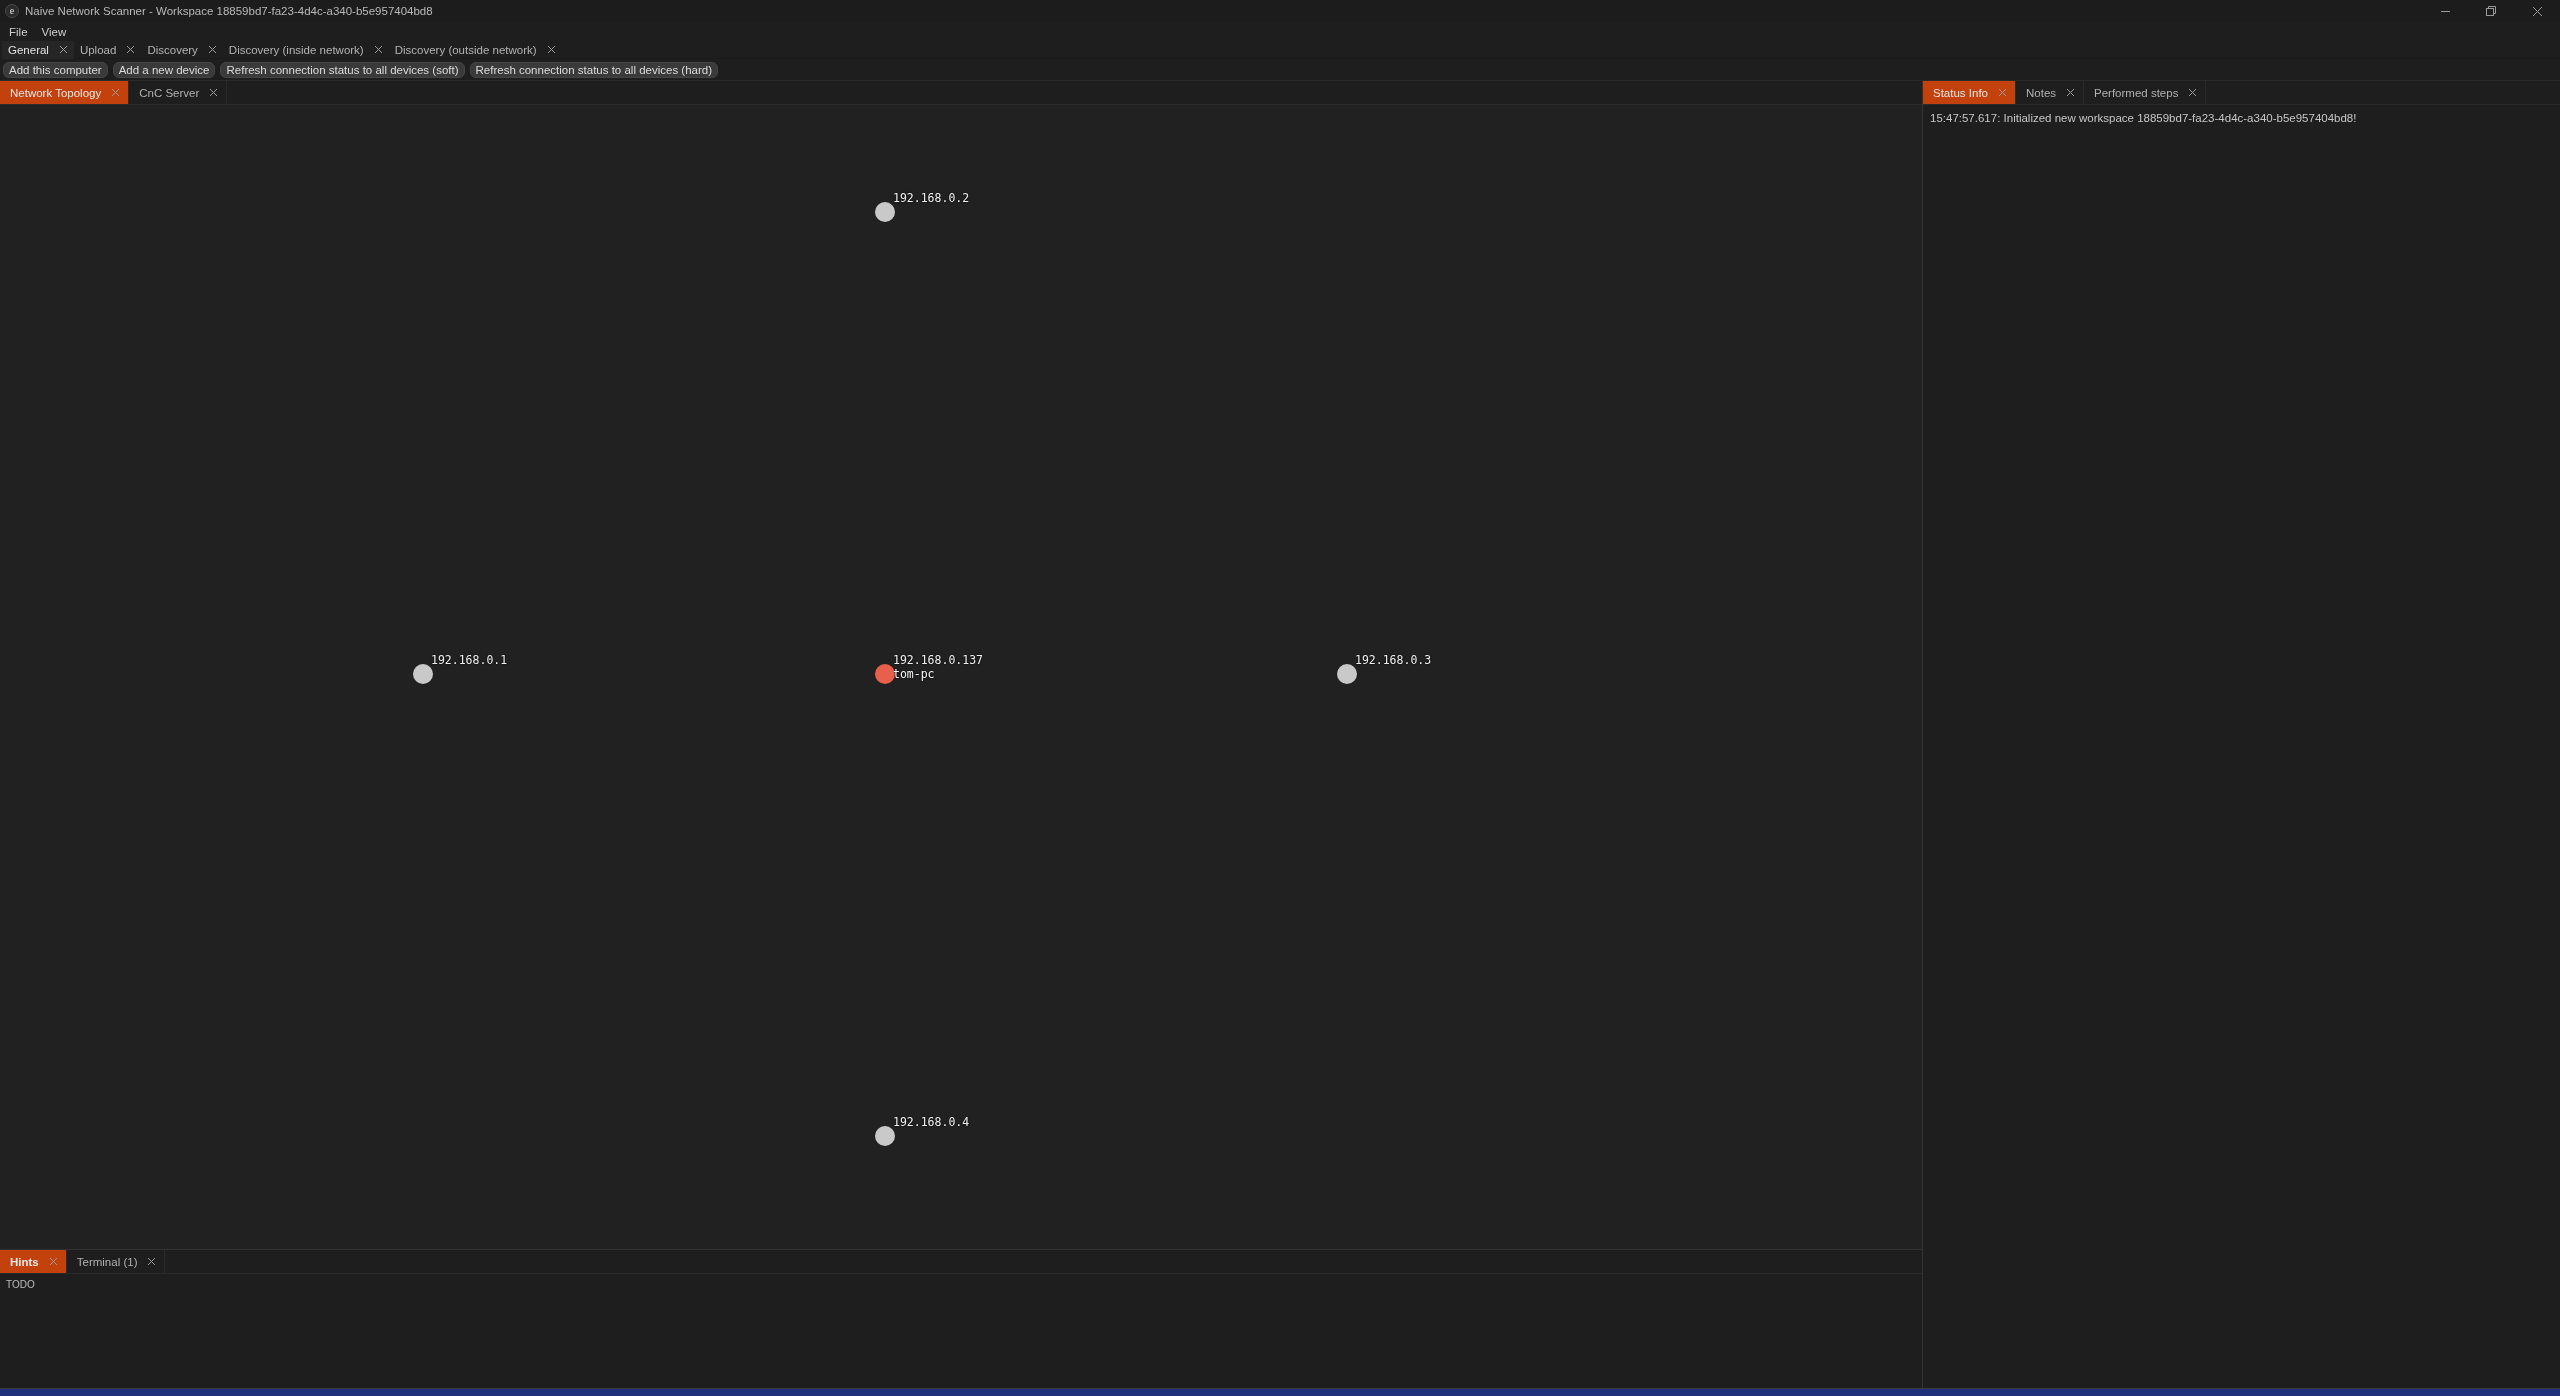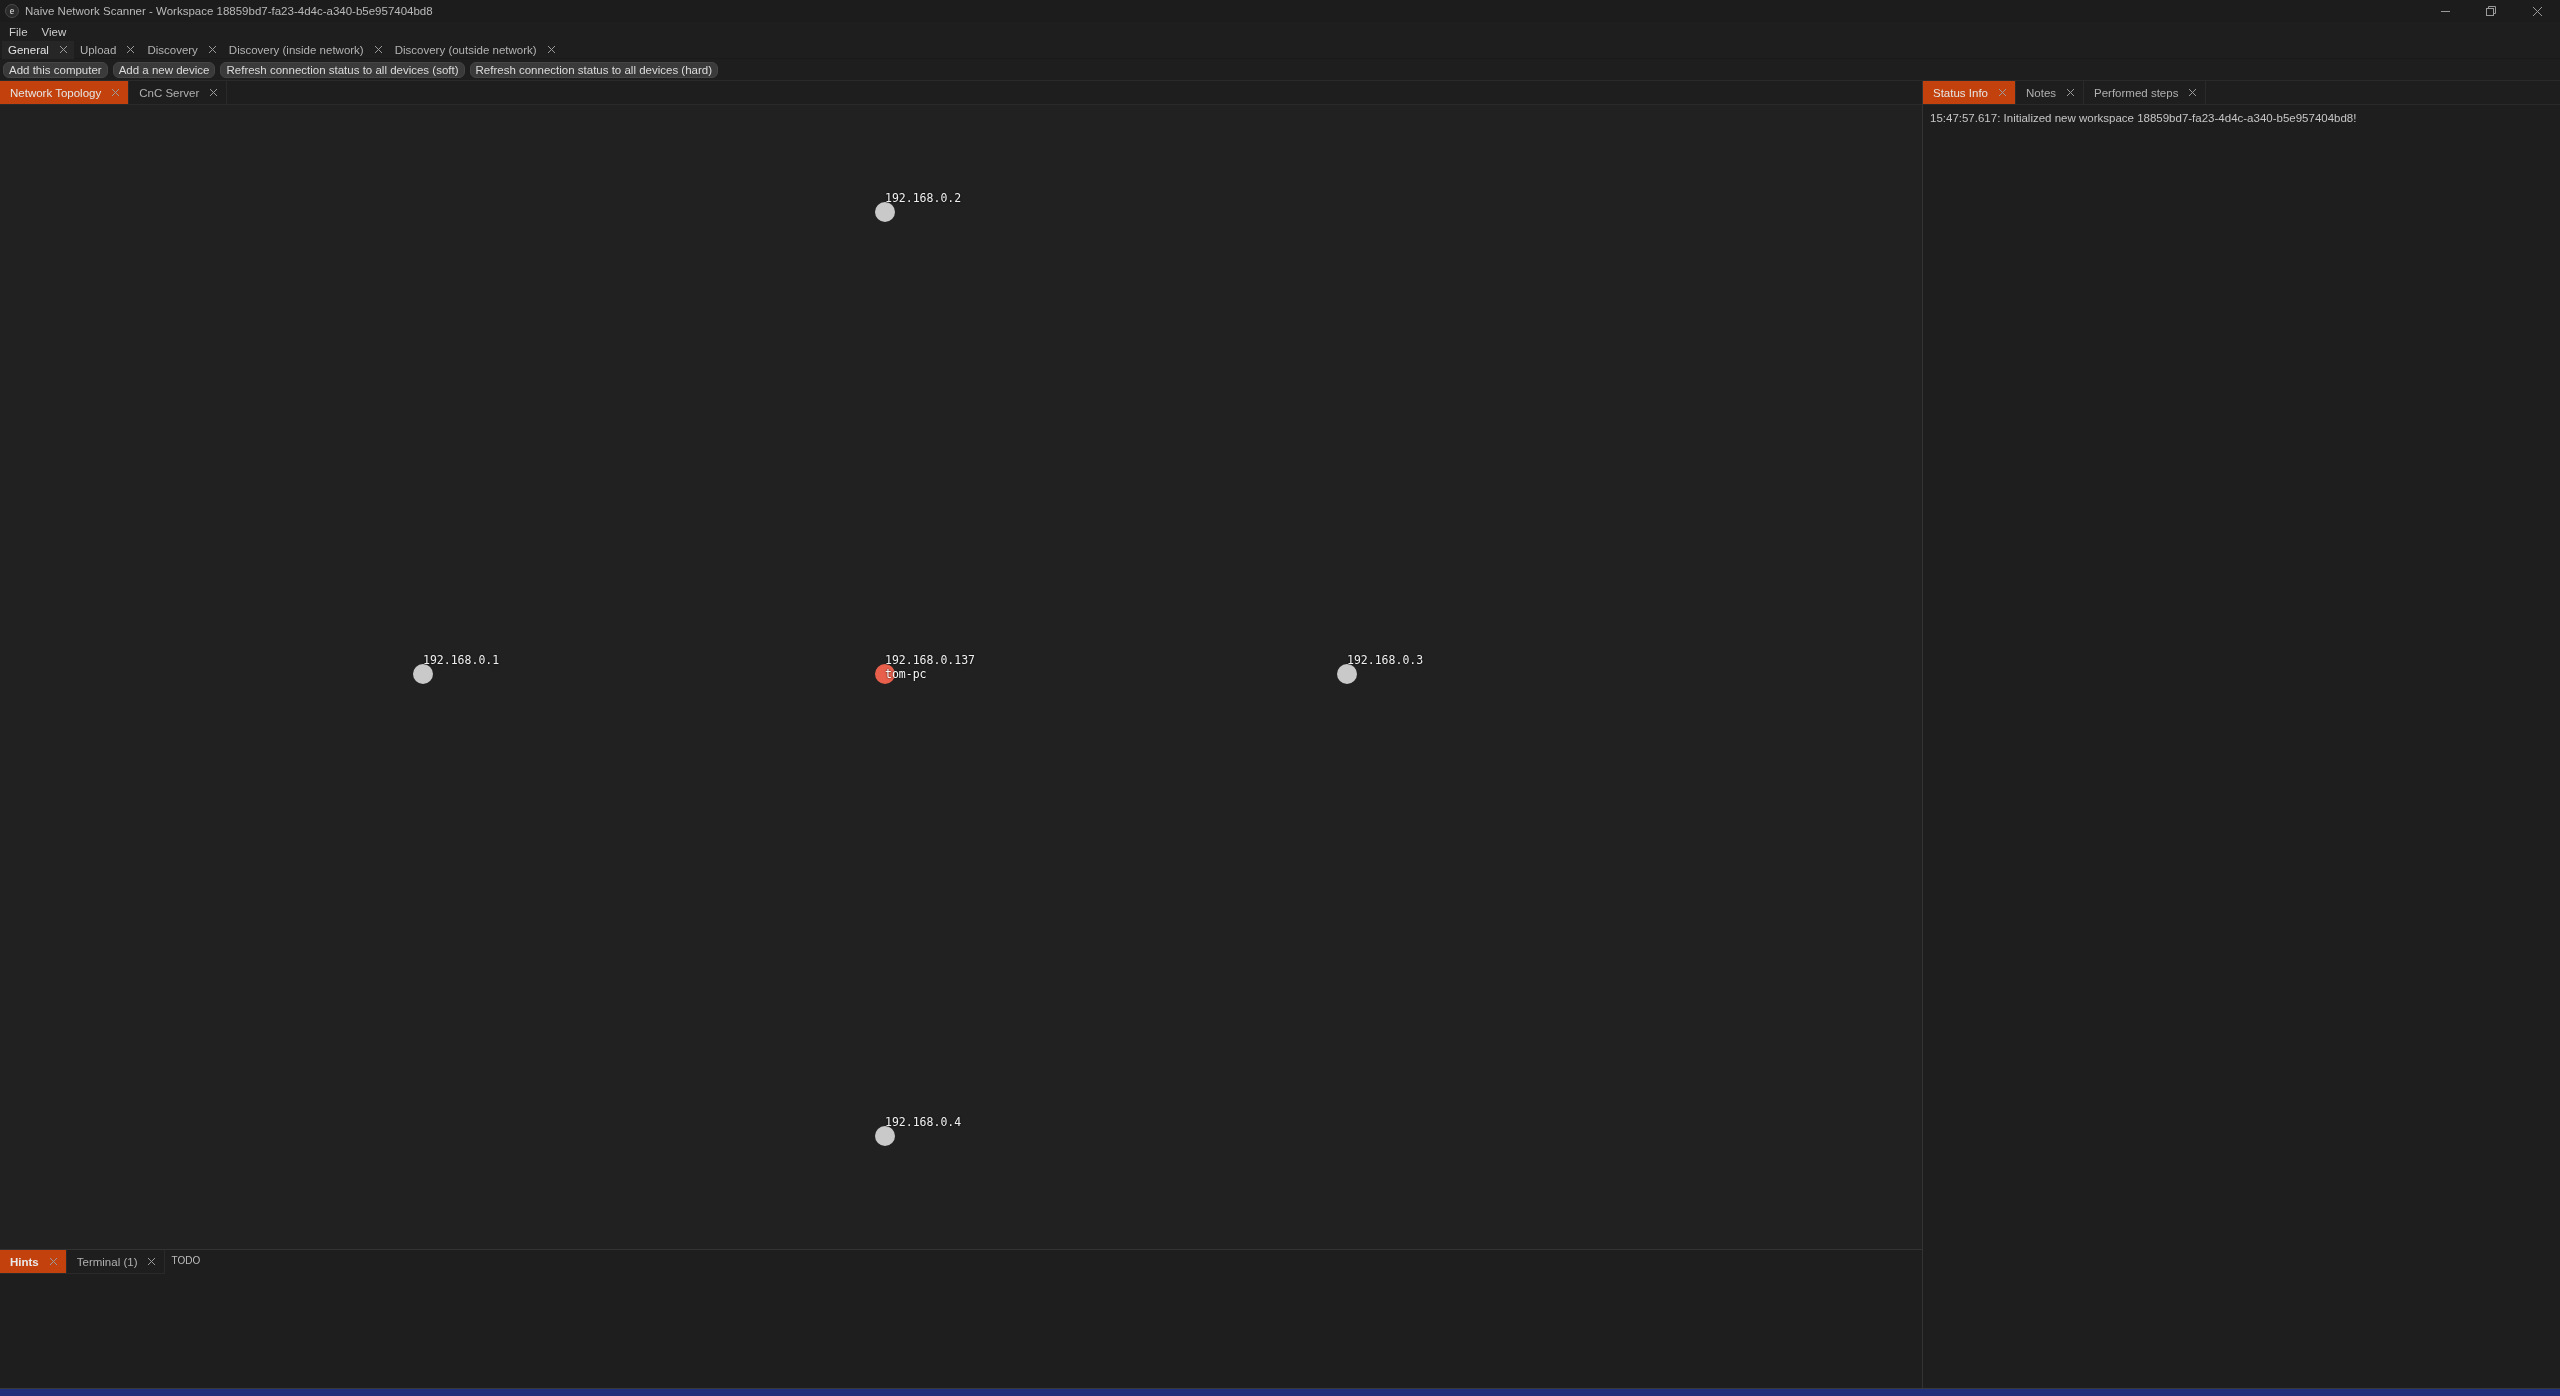--- a/index.html
+++ b/index.html
@@ -174,37 +174,37 @@
   .node-dot {
     position: absolute;
     width: 20px; height: 20px;
     border-radius: 50%;
     left: -10px; top: -10px;
     background: #c9c9c9;
   }
   .node-dot.host { background: #e8604c; }
   .node-labels {
     position: absolute;
-    left: 0;
+    left: 8px;
     top: -21px;
     white-space: nowrap;
     font-family: "DejaVu Sans Mono", monospace;
     font-size: 11.5px;
     color: #f0f0f0;
     line-height: 14px;
     text-shadow: 0 0 2px #000;
   }
   .node-labels .sub { color: #fafafa; }
 
   
   .bottom-dock {
     flex: 0 0 147px;
     background: #1e1e1e;
     border-top: 1px solid #333;
-    display: flex; 
+    display: flex; flex-direction: column;
     min-height: 0;
   }
   .dock-content {
     flex: 1 1 auto;
     padding: 5px 6px;
     font-size: 10px;
     color: #bdbdbd;
     overflow: hidden;
   }
 

